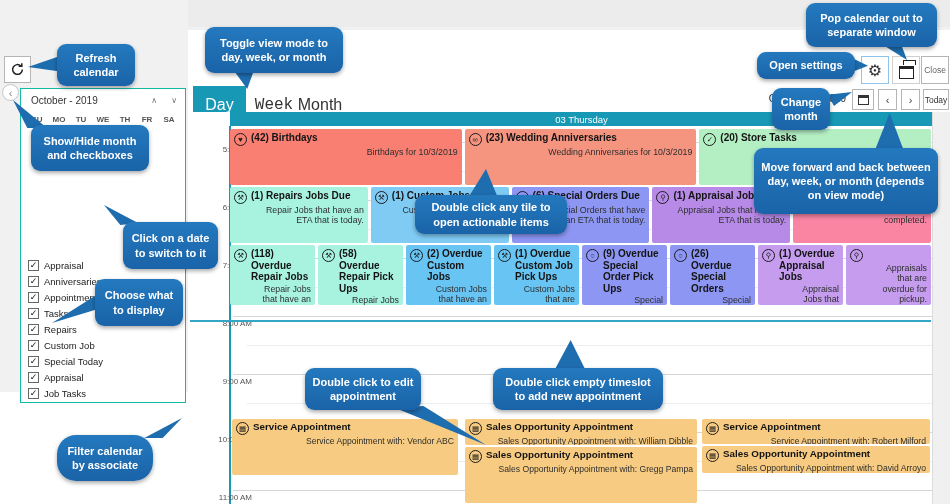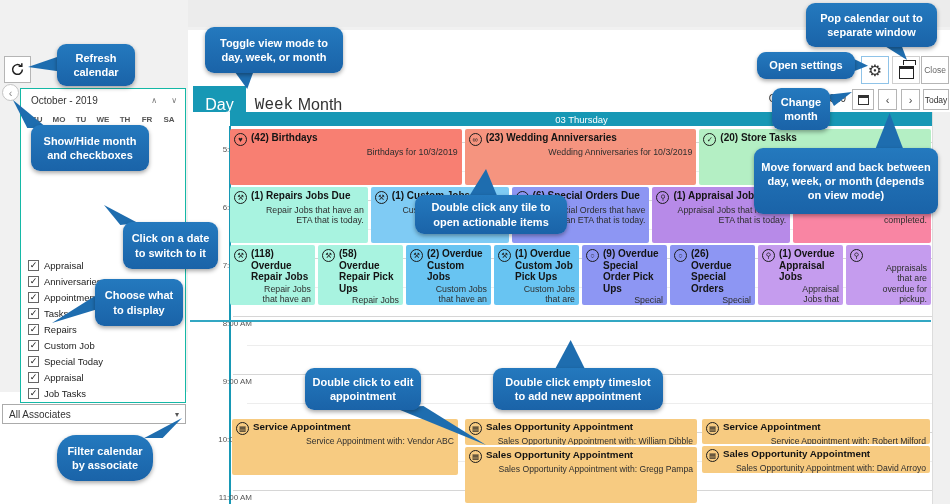--- a/index.html
+++ b/index.html
@@ -230,24 +230,20 @@
         <div class="filter">
     <span class="cb">✓</span>
     <span class="flbl">Appraisal</span>
   </div>
         <div class="filter">
     <span class="cb">✓</span>
     <span class="flbl">Job Tasks</span>
   </div>
       </div>
   </div>
-  <div id="assoc">
-    <span>All Associates</span>
-    <span class="dd">▾</span>
-  </div>
 
   <div id="tab-day" class="tab">Day</div>
   <div id="tab-week" class="tab">Week</div>
   <div id="tab-month" class="tab">Month</div>
 
   <div id="settings-btn" class="btn">
     <span>⚙</span>
   </div>
   <div id="popout-btn" class="btn">
     <span class="popico"></span>

